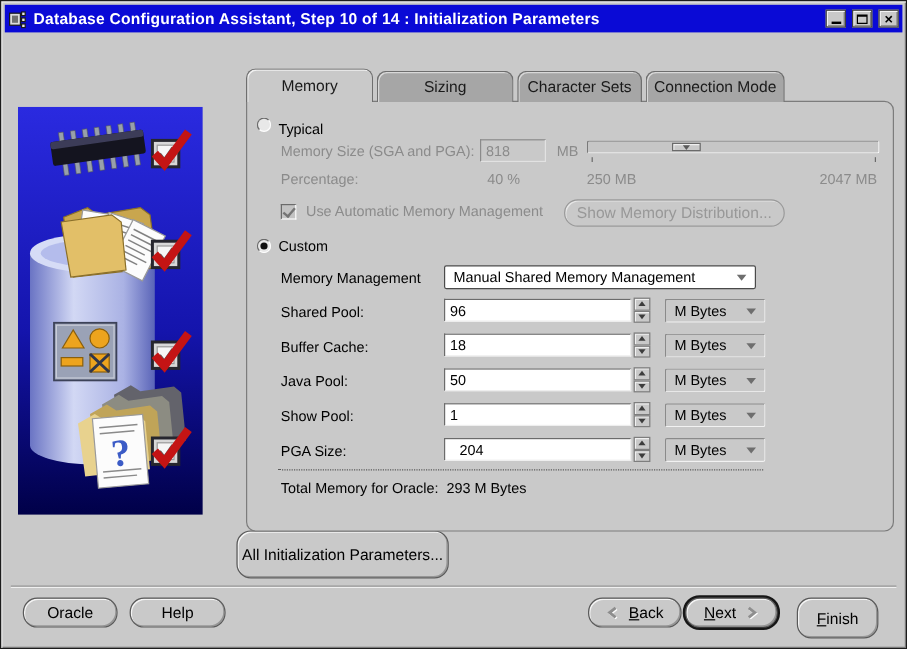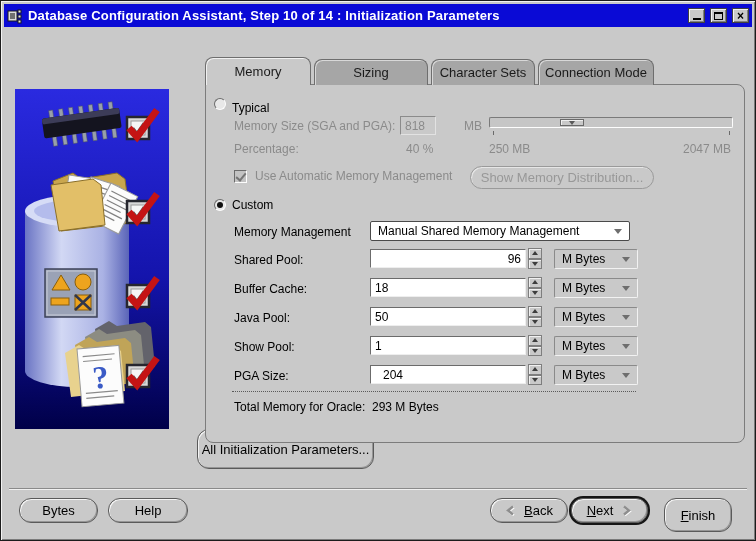--- a/index.html
+++ b/index.html
@@ -228,21 +228,21 @@
         <span>Connection Mode</span>
       </div>
   </div>
 
   <div class="panel">
 
     <span class="radio" style="left:8px;top:13px"></span>
     <span class="abs lbl" style="left:26px;top:16px">Typical</span>
 
     <span class="abs lbl dis" style="left:28px;top:34px">Memory Size (SGA and PGA):</span>
-    <input class="input disabled" style="left: 194px; top: 31px; width: 36px;" readonly="" value="818">
+    <input class="input disabled" style="left: 194px; top: 31px; width: 55px;" readonly="" value="818">
     <span class="abs lbl dis" style="left:258px;top:34px">MB</span>
 
     <div class="slider-track" style="left:283px;top:32px;width:244px">
       <div class="slider-thumb" style="left: 29%;">
           <span class="t"></span>
         </div>
     </div>
     <span class="tick" style="left:287px;top:46px"></span>
     <span class="tick" style="left:523px;top:46px"></span>
 
@@ -260,21 +260,21 @@
     <span class="radio selected" style="left:8px;top:114px"></span>
     <span class="abs lbl" style="left:26px;top:113px">Custom</span>
 
     <span class="abs lbl" style="left:28px;top:140px">Memory Management</span>
     <div class="combo-white" style="left:164px;top:136px;width:260px">
       <span class="txt">Manual Shared Memory Management</span>
       <span class="arr-dn"></span>
     </div>
 
     <span class="abs lbl" style="left:28px;top:168px">Shared Pool:</span>
-    <input class="input" style="left: 164px; top: 164px; width: 156px; text-align: right;" value="96">
+    <input class="input" style="left: 164px; top: 164px; width: 156px;" value="96">
     <span class="spinner" style="left:322px;top:163px">
         <span class="spin">
           <span class="tri-up"></span>
         </span>
         <span class="spin">
           <span class="tri-dn"></span>
         </span>
       </span>
     <div class="combo-unit" style="left:348px;top:164px;width:84px">
         <span class="txt">M Bytes</span>
@@ -339,28 +339,28 @@
     <div class="combo-unit" style="left:348px;top:280px;width:84px">
         <span class="txt">M Bytes</span>
         <span class="arr-dn"></span>
       </div>
 
     <div class="dotted" style="left:26px;top:306px;width:404px"></div>
     <span class="abs lbl" style="left:28px;top:315px">Total Memory for Oracle:</span>
     <span class="abs lbl" style="left:166px;top:315px">293 M Bytes</span>
   </div>
 
-  <div class="btn" style="left:196px;top:428px;width:177px;height:40px">
+  <div class="btn" style="left:196px;top:441px;width:177px;height:40px">
       <span>All Initialization Parameters...</span>
     </div>
 
   <div class="hsep"></div>
 
   <div class="btn" style="left:18px;top:497px;width:79px;height:25px">
-      <span>Bytes</span>
+      <span>Oracle</span>
     </div>
   <div class="btn" style="left:107px;top:497px;width:80px;height:25px">
       <span>Help</span>
     </div>
 
   <div class="btn" style="left:489px;top:497px;width:78px;height:25px">
     <svg class="chev" width="10" height="11" viewBox="0 0 10 11">
         <path d="M8 1.5 L3 5.5 L8 9.5" stroke="#fdfdfd" stroke-width="2.4" fill="none" transform="translate(0.8,0.8)"></path>
         <path d="M8 1.5 L3 5.5 L8 9.5" stroke="#8e8e8e" stroke-width="2.4" fill="none"></path>
       </svg>

